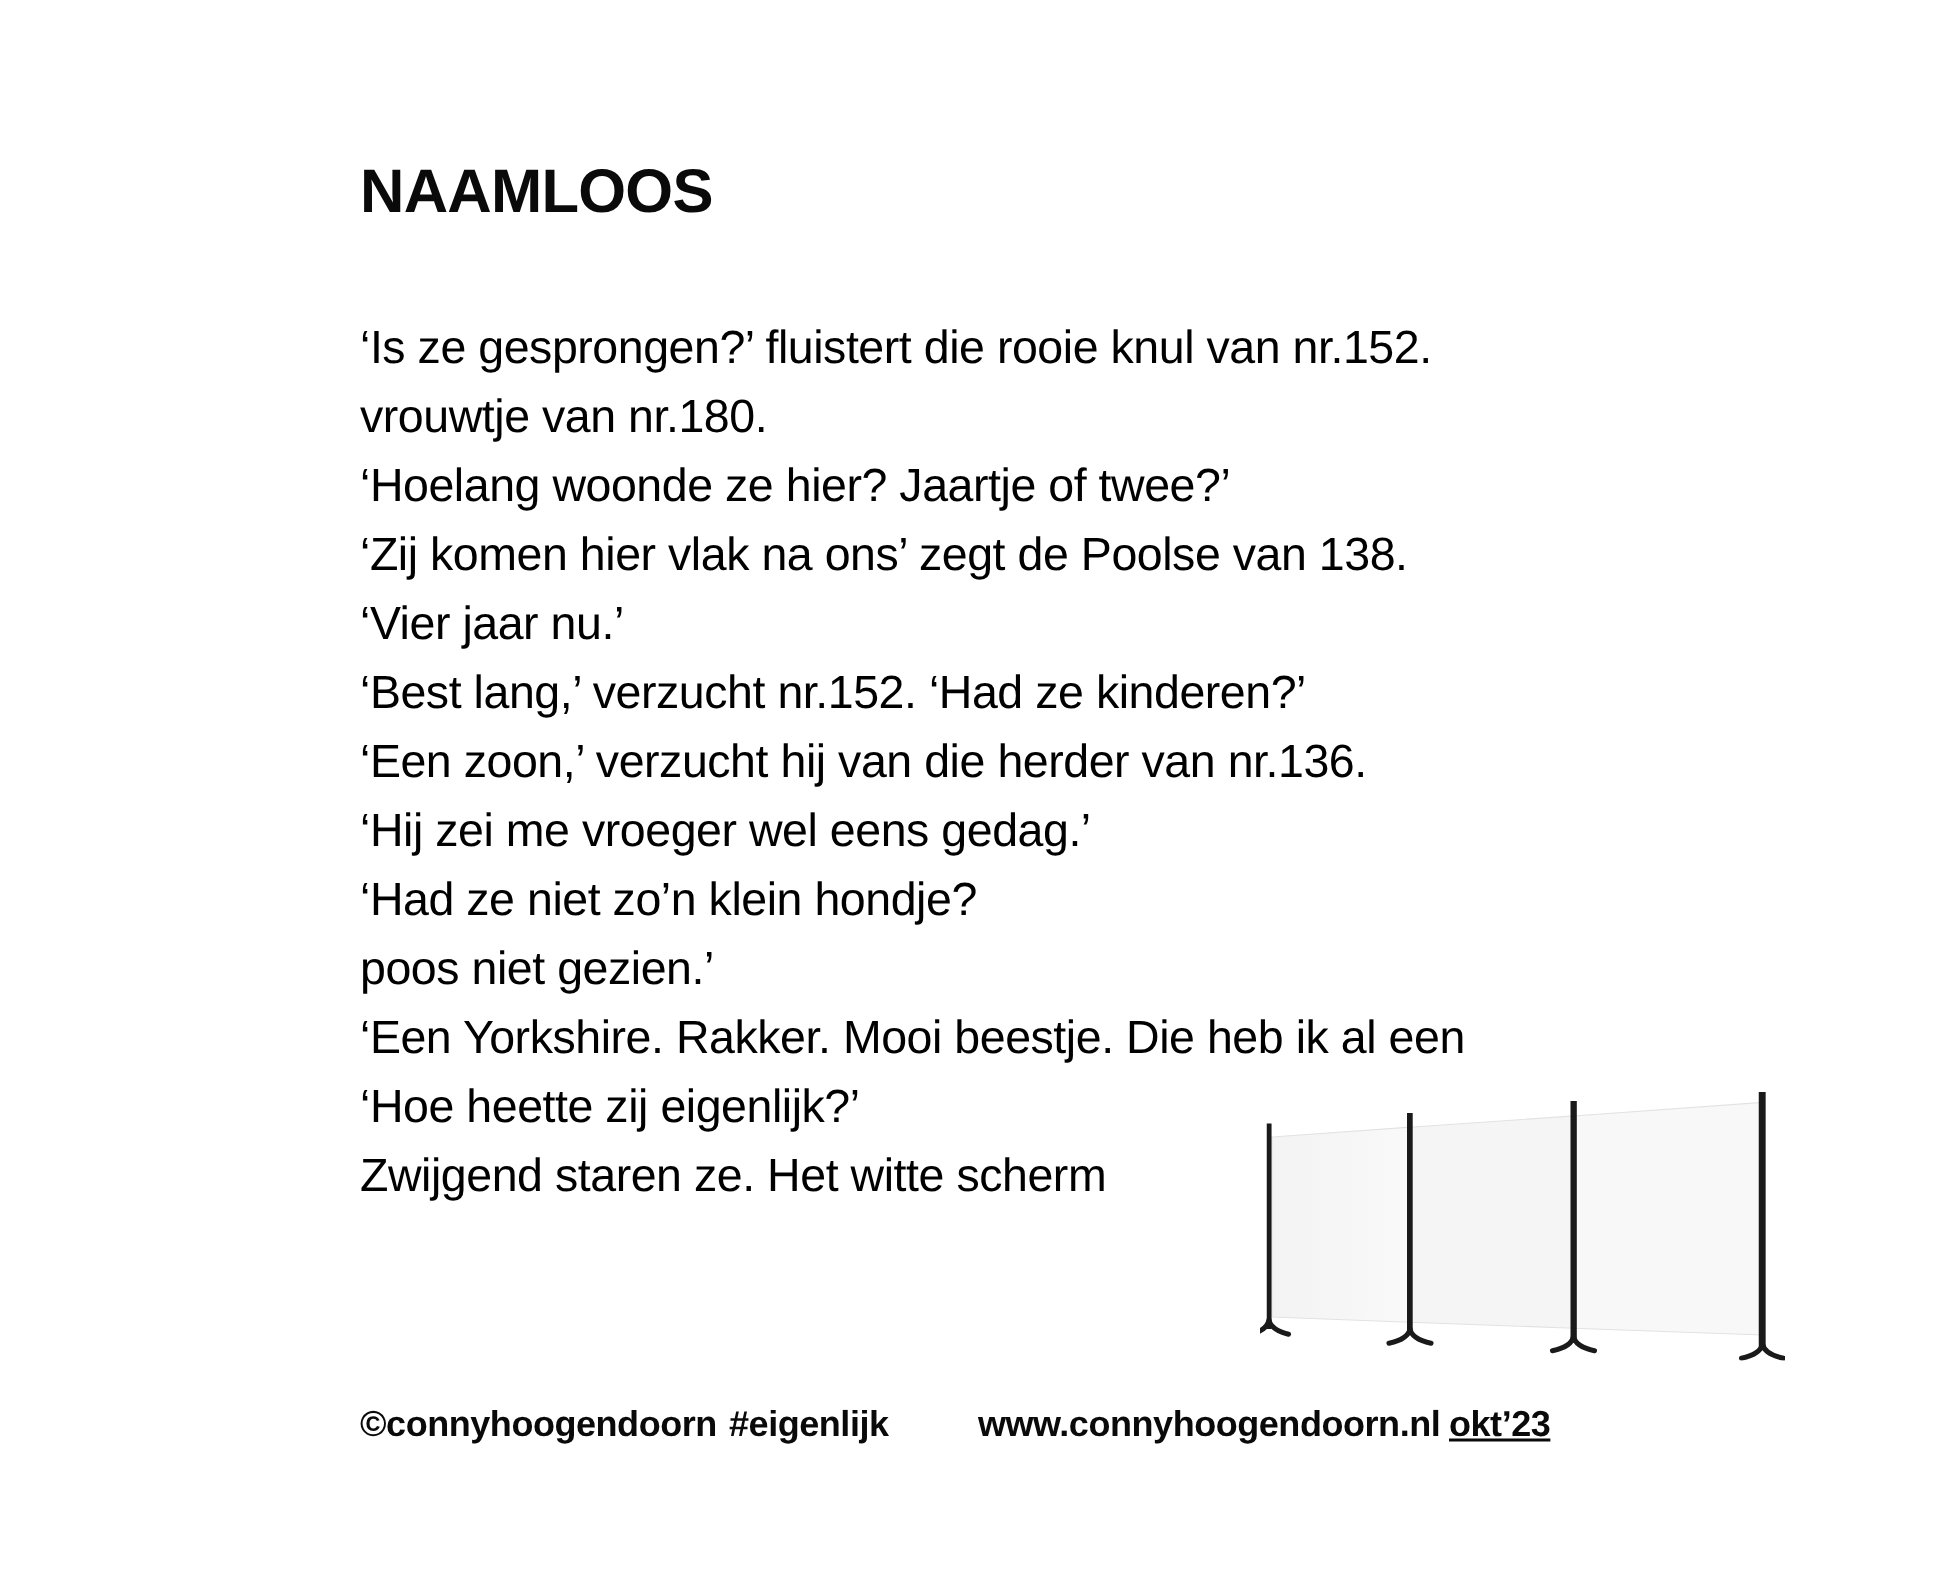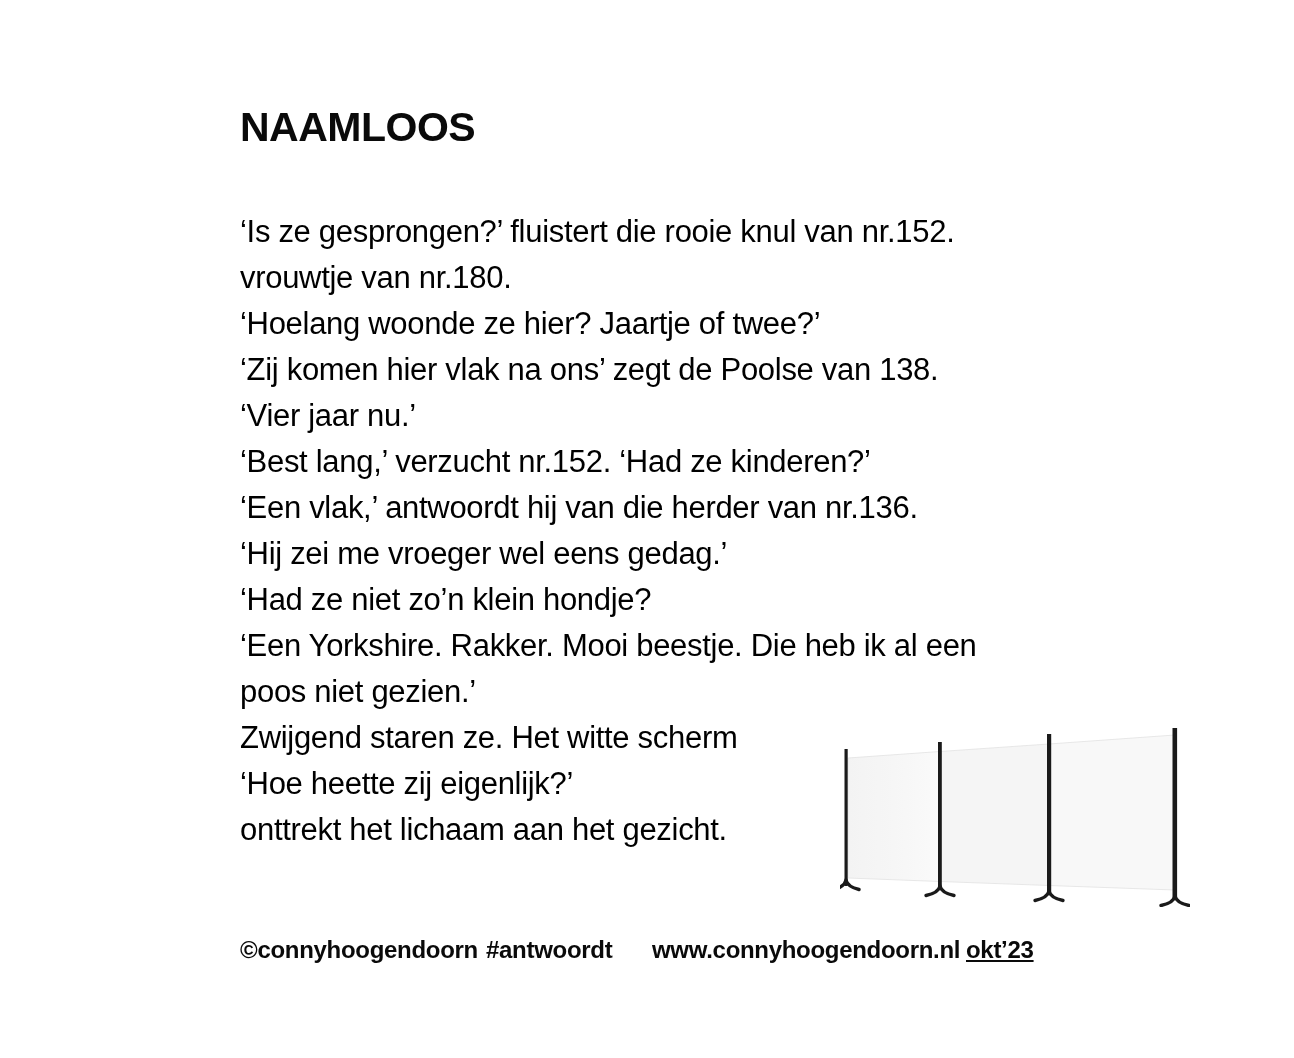--- a/index.html
+++ b/index.html
@@ -76,28 +76,27 @@
 
   <h1 class="page-title">NAAMLOOS</h1>
 
   <div class="story">
     <div class="story-line">‘Is ze gesprongen?’ fluistert die rooie knul van nr.152.</div>
     <div class="story-line">vrouwtje van nr.180.</div>
     <div class="story-line">‘Hoelang woonde ze hier? Jaartje of twee?’</div>
     <div class="story-line">‘Zij komen hier vlak na ons’ zegt de Poolse van 138.</div>
     <div class="story-line">‘Vier jaar nu.’</div>
     <div class="story-line">‘Best lang,’ verzucht nr.152. ‘Had ze kinderen?’</div>
-    <div class="story-line">‘Een vlak,’ antwoordt hij van die herder van nr.136.</div>
+    <div class="story-line">‘Een zoon,’ verzucht hij van die herder van nr.136.</div>
     <div class="story-line">‘Hij zei me vroeger wel eens gedag.’</div>
     <div class="story-line">‘Had ze niet zo’n klein hondje?</div>
+    <div class="story-line">poos niet gezien.’</div>
     <div class="story-line">‘Een Yorkshire. Rakker. Mooi beestje. Die heb ik al een</div>
-    <div class="story-line">poos niet gezien.’</div>
+    <div class="story-line">‘Hoe heette zij eigenlijk?’</div>
     <div class="story-line">Zwijgend staren ze. Het witte scherm</div>
-    <div class="story-line">‘Hoe heette zij eigenlijk?’</div>
-    <div class="story-line">onttrekt het lichaam aan het gezicht.</div>
   </div>
 
   <div class="divider-illustration">
     <svg width="350" height="185" viewBox="0 0 350 185" xmlns="http://www.w3.org/2000/svg">
       <defs>
         <linearGradient id="fabric" x1="0" y1="0" x2="1" y2="0">
           <stop offset="0" stop-color="#f3f3f3"></stop>
           <stop offset="0.5" stop-color="#f6f6f6"></stop>
           <stop offset="1" stop-color="#fafafa"></stop>
         </linearGradient>
@@ -116,18 +115,18 @@
         <path d="M6,158 C5,163 0,166 -6,167.5 M6,158 C7,163 13,166 19,167.5"></path>
         <path d="M100,164 C99,169 93,172 86,173.5 M100,164 C101,169 107,172 114,173.5"></path>
         <path d="M209,169 C208,174 202,177 195,178.5 M209,169 C210,174 216,177 223,178.5"></path>
         <path d="M335,174 C334,179 328,182 321,183.5 M335,174 C336,179 342,182 349,183.5"></path>
       </g>
     </svg>
   </div>
 
   <div class="footer">
     <span class="footer-copyright">©connyhoogendoorn</span>
-    <span class="footer-hashtag">#antwoordt</span>
+    <span class="footer-hashtag">#eigenlijk</span>
     <span class="footer-website">www.connyhoogendoorn.nl</span>
     <span class="footer-date">okt’23</span>
   </div>
 
 </div>
 
 </body></html>

